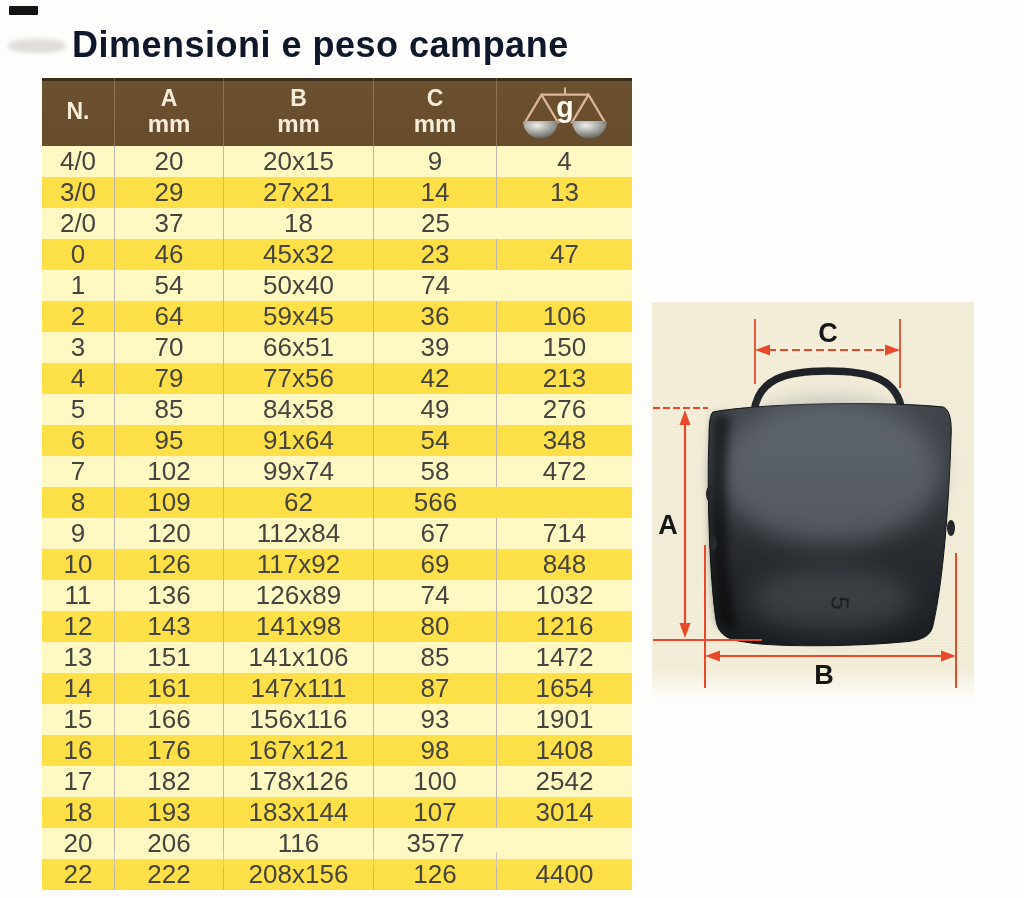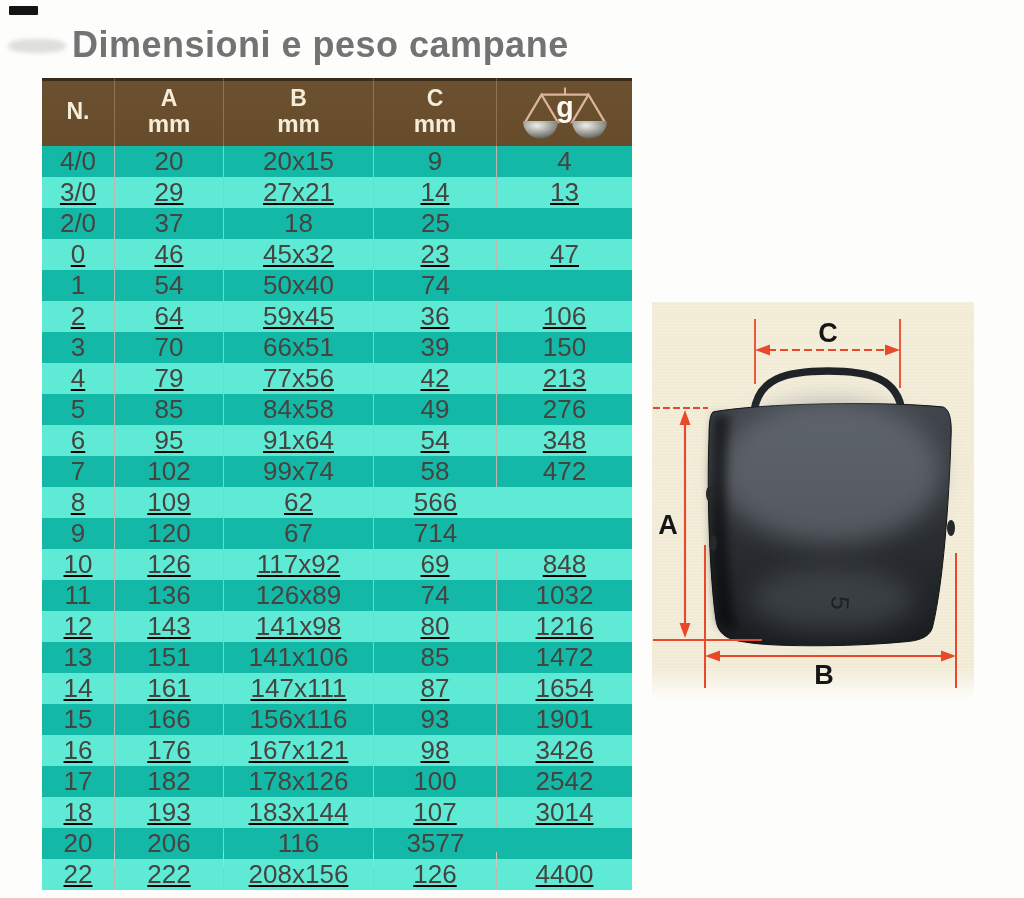--- a/index.html
+++ b/index.html
@@ -17,21 +17,21 @@
     background:#141414; border-radius:1px;
   }
   .artifact-smudge {
     position:absolute; left:8px; top:39px; width:58px; height:14px;
     background:rgba(186,183,178,0.45); border-radius:45%;
     filter:blur(2px);
   }
 
   .title {
     position:absolute; left:72px; top:24px;
-    font-size:36px; font-weight:bold; color:#737373;
+    font-size:36px; font-weight:bold; color:#0f172a;
     letter-spacing:0.5px; white-space:nowrap;
   }
 
   
   .bell-table {
     position:absolute; left:42px; top:78px; width:590px;
   }
   .thead {
     display:grid;
     grid-template-columns:73px 109px 150px 123px 135px;
@@ -48,22 +48,22 @@
   .th:last-child { border-right:none; }
   .th .sub { font-size:24px; }
   .scale-svg { width:94px; height:54px; display:block; }
 
   .tbody { display:flex; flex-direction:column; height:706px; }
   .trow {
     flex:1;
     display:grid;
     grid-template-columns:73px 109px 150px 123px 135px;
   }
-  .trow.even { background:#14b8a6; }
-  .trow.odd  { background:#5eead4;text-decoration:underline; }
+  .trow.even { background:#fef9c3; }
+  .trow.odd  { background:#fde047; }
   .tcell {
     display:flex; align-items:center; justify-content:center;
     font-size:26px; color:#454440;
     border-right:1px solid #bdb7ad;
     overflow:hidden;
   }
   .tcell:last-child { border-right:none; }
 
   .stubs {
     display:grid;
@@ -206,20 +206,21 @@
       </div>
       <div class="trow odd">
         <div class="tcell">8</div>
         <div class="tcell">109</div>
         <div class="tcell">62</div>
         <div class="tcell">566</div>
       </div>
       <div class="trow even">
         <div class="tcell">9</div>
         <div class="tcell">120</div>
+        <div class="tcell">112x84</div>
         <div class="tcell">67</div>
         <div class="tcell">714</div>
       </div>
       <div class="trow odd">
         <div class="tcell">10</div>
         <div class="tcell">126</div>
         <div class="tcell">117x92</div>
         <div class="tcell">69</div>
         <div class="tcell">848</div>
       </div>
@@ -256,21 +257,21 @@
         <div class="tcell">166</div>
         <div class="tcell">156x116</div>
         <div class="tcell">93</div>
         <div class="tcell">1901</div>
       </div>
       <div class="trow odd">
         <div class="tcell">16</div>
         <div class="tcell">176</div>
         <div class="tcell">167x121</div>
         <div class="tcell">98</div>
-        <div class="tcell">3426</div>
+        <div class="tcell">1408</div>
       </div>
       <div class="trow even">
         <div class="tcell">17</div>
         <div class="tcell">182</div>
         <div class="tcell">178x126</div>
         <div class="tcell">100</div>
         <div class="tcell">2542</div>
       </div>
       <div class="trow odd">
         <div class="tcell">18</div>

